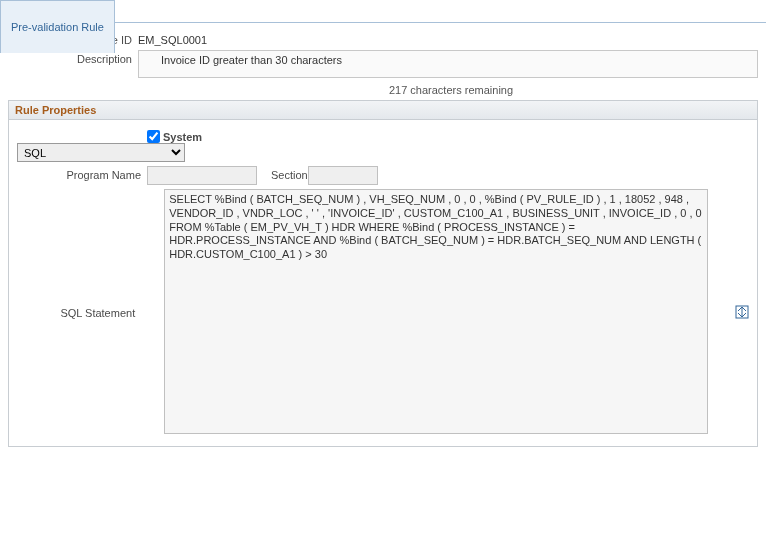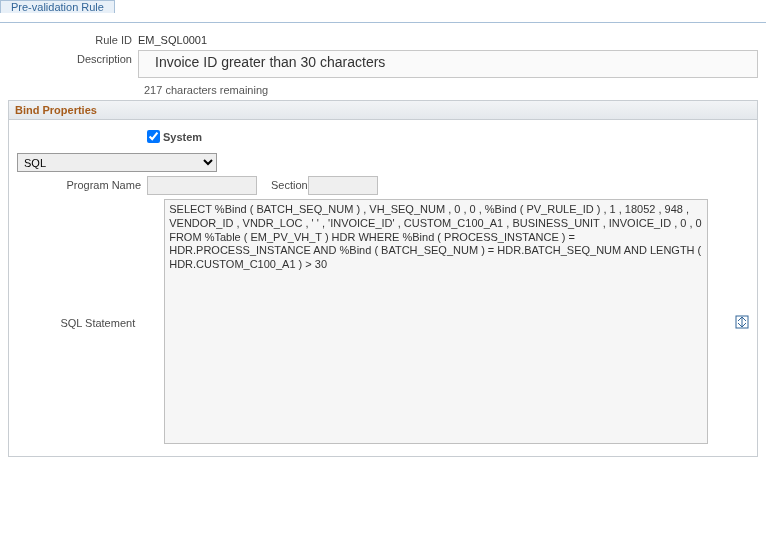--- a/index.html
+++ b/index.html
@@ -13,21 +13,21 @@
   .tab-bar {
     border-bottom: 1px solid #a8c0d8;
     height: 23px;
     position: relative;
   }
   .tab {
     display: inline-block;
     background: #e8f0f8;
     border: 1px solid #a8c0d8;
     border-bottom: none;
-    padding: 0 10px;
+    padding: 20px 10px;
     font-size: 11px;
     color: #336699;
     position: relative;
     top: 0;
     cursor: pointer;
   }
   .form-area {
     padding: 8px 8px 4px 8px;
   }
   .row {
@@ -46,31 +46,32 @@
   .value-static {
     padding-top: 3px;
     color: #333;
     text-align: center;
   }
   .desc-input {
     flex: 1;
     height: 28px;
     border: 1px solid #c8c8c8;
     background: #fafafa;
-    padding: 3px 16px;
+    padding: 3px 22px;
     font-family: inherit;
-    font-size: 14px;
+    font-size: 11px;
     color: #333;
     resize: none;
   }
   .remaining {
     margin-left: 136px;
     font-size: 11px;
     color: #555;
     padding: 2px 0 4px 0;
+    text-align: center;
   }
   .section-hdr {
     background: linear-gradient(#f2f4f6, #e4e8ec);
     border: 1px solid #c8cdd2;
     padding: 3px 6px;
     color: #a65c1c;
     font-weight: bold;
     font-size: 11px;
   }
   .section-body {
@@ -78,27 +79,26 @@
     border-top: none;
     padding: 10px 8px 8px 8px;
   }
   .chk {
     width: 13px; height: 13px;
     vertical-align: middle;
     margin-right: 3px;
   }
   .sys-row {
     margin-left: 130px;
-    margin-bottom: 10px;
     display: flex;
     align-items: center;
   }
   .sys-label { font-weight: bold; }
   select.fld {
-    width: 200px;
+    width: 168px;
     border: 1px solid #9a9a9a;
     background: #eee;
     font-size: 11px;
     height: 19px;
     padding: 1px 2px;
   }
   input.fld {
     border: 1px solid #c0c0c0;
     background: #efefef;
     height: 19px;
@@ -155,21 +155,21 @@
     <div class="label">Rule ID</div>
     <div class="value-static">EM_SQL0001</div>
   </div>
 
   <div class="row">
     <div class="label">Description</div>
     <textarea class="desc-input" style="">Invoice ID greater than 30 characters</textarea>
   </div>
   <div class="remaining">217 characters remaining</div>
 
-  <div class="section-hdr">Bind Properties</div>
+  <div class="section-hdr">Rule Properties</div>
   <div class="section-body">
 
     <div class="sys-row">
       <input type="checkbox" class="chk" checked="" style="">
       <span class="sys-label">System</span>
     </div>
 
     <div class="row">
       <select class="fld">
         <option>SQL</option>

